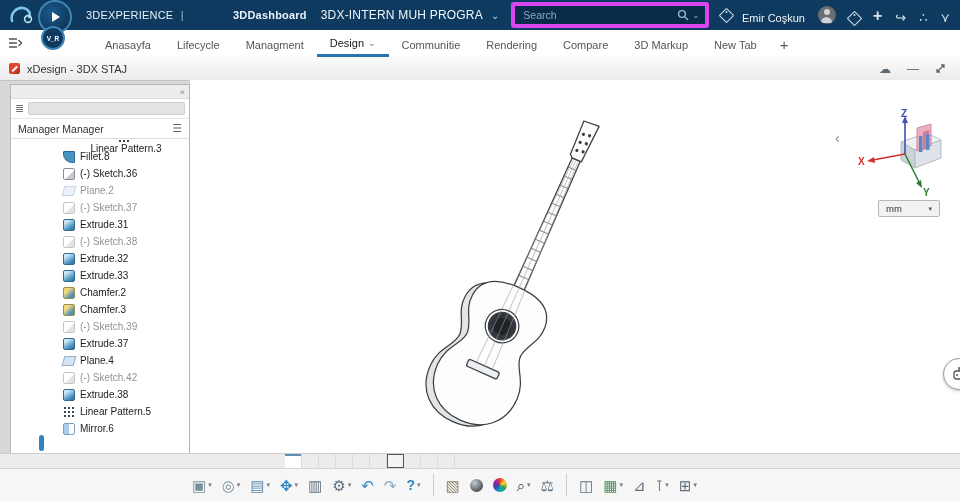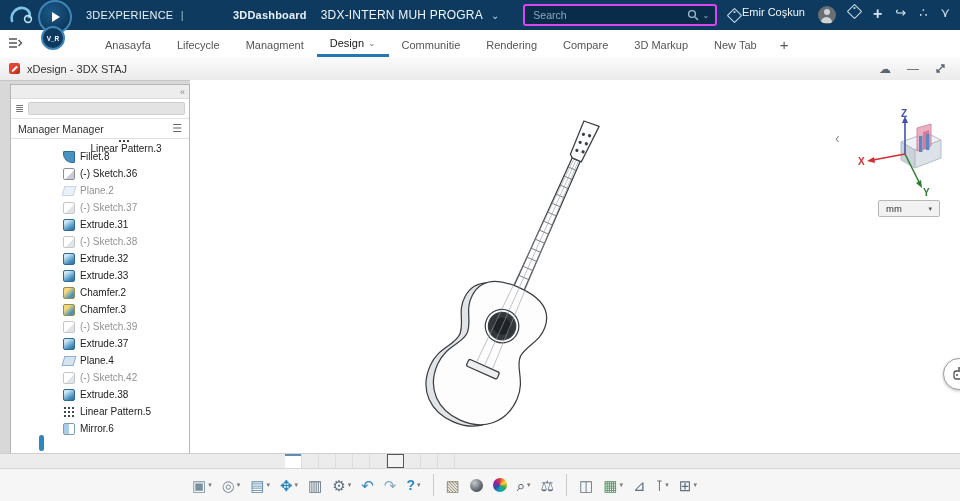--- a/index.html
+++ b/index.html
@@ -7,26 +7,26 @@
 
   
   .topbar{position:absolute;left:0;top:0;width:960px;height:30px;background:#0d3a5e;display:flex;align-items:center;color:#e8f1f8;font-size:11px;}
   .logo3ds{margin-left:8px;flex:none;}
   .brand{margin-left:52px;white-space:nowrap;letter-spacing:.2px;}
   .brand .thin{font-weight:400;color:#e8f1f8;}
   .brand .sep{margin:0 4px;color:#9fb8cc;}
   .brand .bold{font-weight:700;margin-left:42px;}
   .ctx{margin-left:14px;white-space:nowrap;color:#f0f6fb;font-size:12px;letter-spacing:.2px;}
   .ctx-caret{margin-left:8px;color:#bcd2e2;font-size:10px;cursor:pointer;}
-  .searchpill{margin-left:24px;width:178px;height:18px;background:#082c4a;border:2px solid #d946ef;border-radius:3px;display:flex;align-items:center;padding:0 6px;}
+  .searchpill{margin-left:12px;width:178px;height:18px;background:#082c4a;border:4px solid #d946ef;border-radius:3px;display:flex;align-items:center;padding:0 6px;}
   .searchpill input{flex:1;background:transparent;border:none;outline:none;color:#d7e5f0;font-size:10.5px;font-family:"Liberation Sans",sans-serif;min-width:0;}
   .searchpill input::placeholder{color:#8fa9bf;}
   .tag-ico{width:9px;height:9px;border:1.5px solid #cfe0ee;transform:rotate(45deg);display:inline-block;position:relative;border-radius:1px;flex:none;}
   .tag-ico::after{content:"";position:absolute;left:1px;top:1px;width:2px;height:2px;border-radius:50%;background:#cfe0ee;}
-  .top-right{margin-left:auto;display:flex;align-items:flex-start;gap:13px;padding-right:10px;}
+  .top-right{margin-left:auto;display:flex;align-items:flex-end;gap:13px;padding-right:10px;}
   .username{font-size:11px;color:#f2f7fb;white-space:nowrap;}
   .avatar{width:18px;height:18px;border-radius:50%;background:#6b6f73;position:relative;overflow:hidden;flex:none;}
   .avatar::before{content:"";position:absolute;left:6px;top:3px;width:6px;height:6px;border-radius:50%;background:#cfd4d8;}
   .avatar::after{content:"";position:absolute;left:3.5px;bottom:1px;width:11px;height:6px;border-radius:6px 6px 0 0;background:#cfd4d8;}
   .tb-ico{color:#d7e5f0;font-size:13px;cursor:pointer;line-height:1;}
   .tb-ico.plus{font-size:16px;font-weight:700;}
 
   
   .compass{position:absolute;left:38px;top:0;width:40px;height:48px;z-index:30;}
   .compass .big{position:absolute;left:0;top:0;width:30px;height:30px;border-radius:50%;background:radial-gradient(circle at 40% 35%,#1b5a8c,#0a2c48);border:2px solid #3f86b8;display:flex;align-items:center;justify-content:center;}

